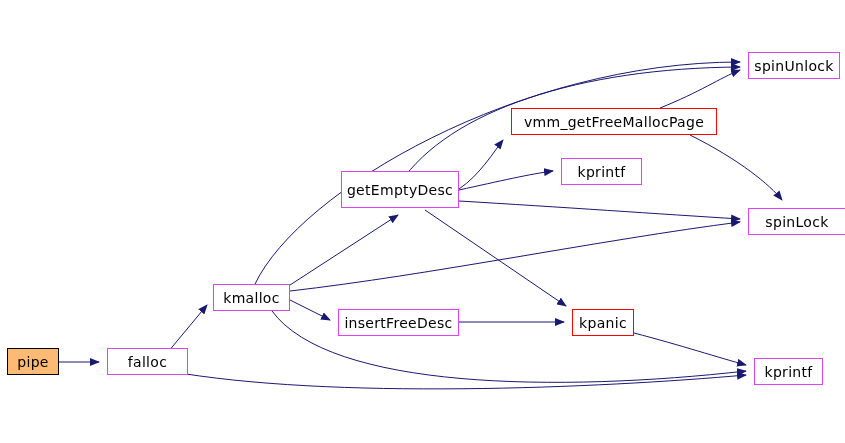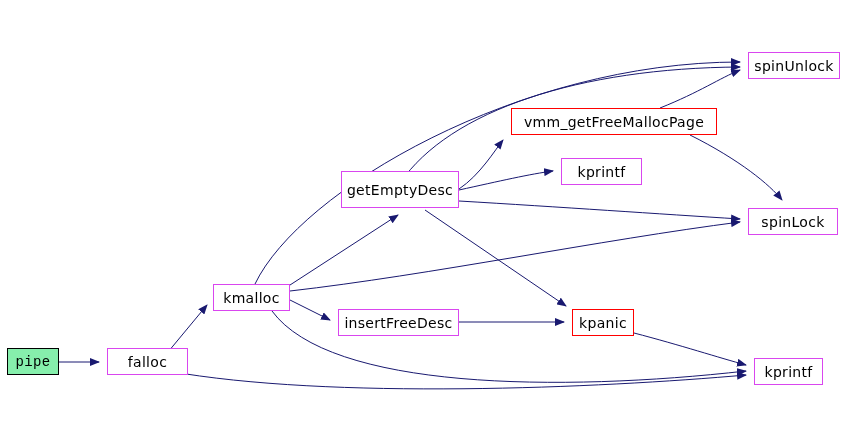--- a/index.html
+++ b/index.html
@@ -34,23 +34,22 @@
     background: #ffffff;
     border: 1px solid #d946ef;
     font-size: 14px;
     line-height: 1;
     color: #000000;
     letter-spacing: 0.3px;
     white-space: nowrap;
     z-index: 5;
   }
   .node.highlighted {
-    background: #86efac;
+    background: #fdba74;
     border: 1px solid #000000;
-    font-family: Liberation Mono, monospace;
   }
   .node.external {
     border: 1px solid #ff0000;
   }
   .node-label {
     pointer-events: none;
   }
 </style>
 </head>
 <body>
@@ -105,21 +104,21 @@
       </div>
       <div class="node" style="left: 561px; top: 158px; width: 81px; height: 27px;">
         <span class="node-label">kprintf</span>
       </div>
       <div class="node external" style="left: 572px; top: 309px; width: 62px; height: 27px; justify-content: center;">
         <span class="node-label">kpanic</span>
       </div>
       <div class="node" style="left: 748px; top: 52px; width: 92px; height: 27px;">
         <span class="node-label">spinUnlock</span>
       </div>
-      <div class="node" style="left: 748px; top: 208px; width: 90px; height: 27px;">
+      <div class="node" style="left: 748px; top: 208px; width: 98px; height: 27px;">
         <span class="node-label">spinLock</span>
       </div>
       <div class="node" style="left: 754px; top: 358px; width: 69px; height: 27px;">
         <span class="node-label">kprintf</span>
       </div>
     </div>
 
 </div>
 
 </body></html>

